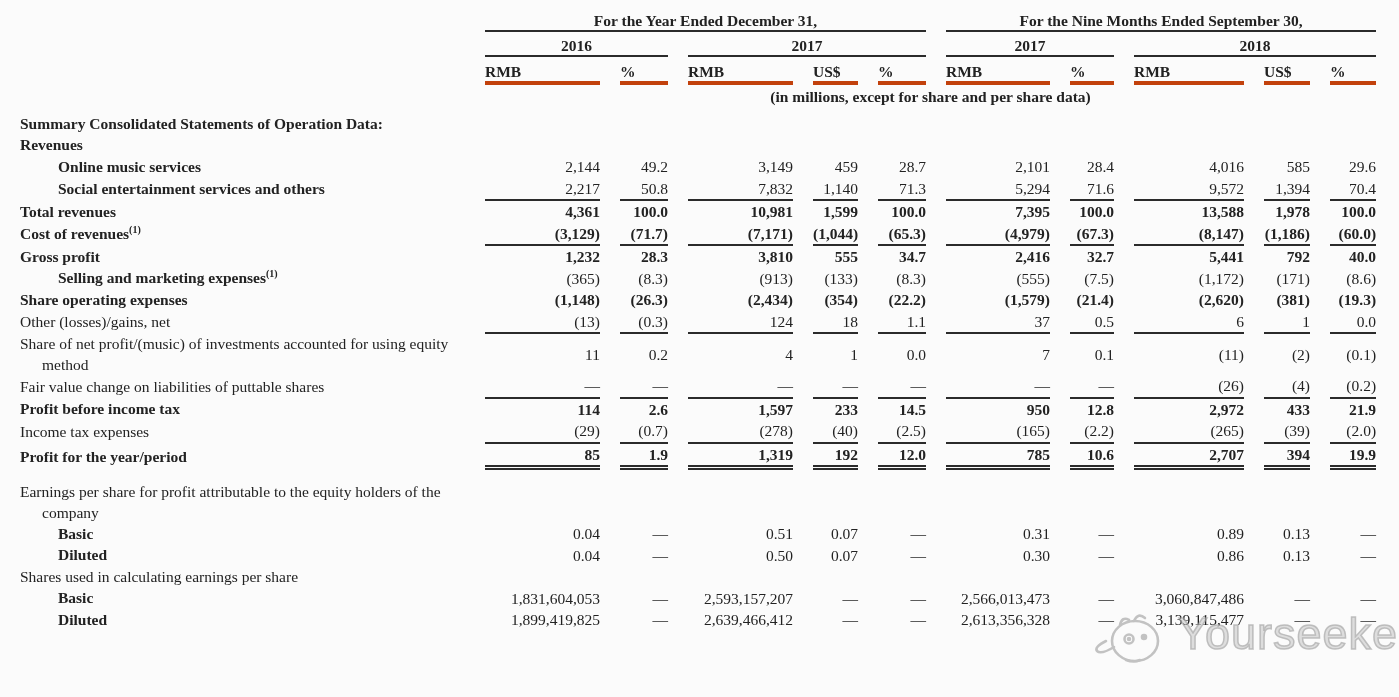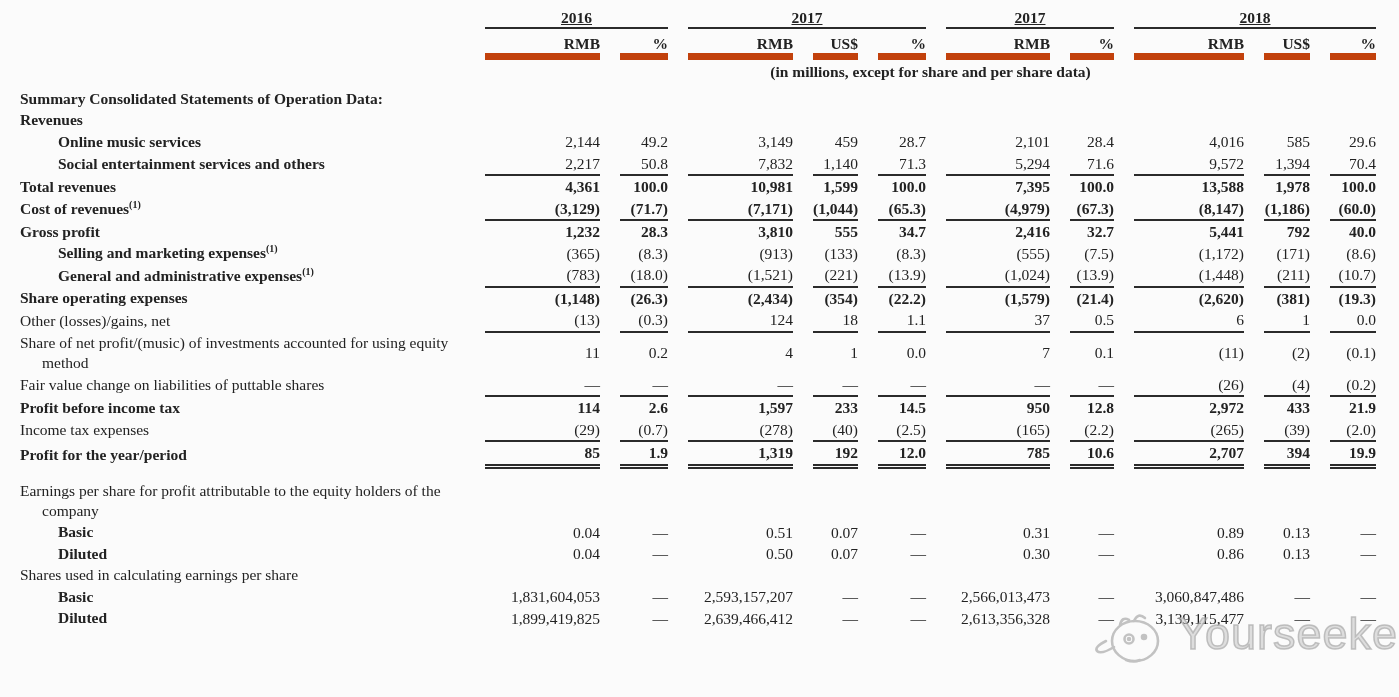--- a/index.html
+++ b/index.html
@@ -18,22 +18,22 @@
   col.c-label{width:445px;}
   col.c-rmb1{width:115px;} col.c-pct1{width:48px;}
   col.c-rmb2{width:105px;} col.c-usd2{width:45px;} col.c-pct2{width:48px;}
   col.c-rmb3{width:104px;} col.c-pct3{width:44px;}
   col.c-rmb4{width:110px;} col.c-usd4{width:46px;} col.c-pct4{width:46px;}
   th{font-weight:bold;padding:0;vertical-align:bottom;}
   thead th.grp{
     text-align:center;border-bottom:2px solid #2b2b2b;
     height:26px;white-space:nowrap;
   }
-  thead th.yr{text-align:center;border-bottom:2px solid #2b2b2b;height:23px;text-decoration:underline;}
-  thead th.unit{text-align:right;border-bottom:7px solid #c2410c;height:24px;}
+  thead th.yr{text-align:center;border-bottom:2px solid #2b2b2b;height:23px;}
+  thead th.unit{text-align:left;border-bottom:4px solid #c2410c;height:24px;}
   thead td.note{
     text-align:center;font-weight:bold;height:22px;padding-bottom:5px;
     vertical-align:middle;
   }
   tbody td{padding:0;height:21.5px;line-height:21.5px;vertical-align:middle;}
   td.label{text-align:left;white-space:normal;line-height:20.5px;}
   td.label.ind{padding-left:38px;font-weight:bold;}
   td.label.hang{padding-left:22px;text-indent:-22px;}
   td.num{text-align:right;white-space:nowrap;}
   .b{font-weight:bold;}
@@ -66,20 +66,25 @@
       <col class="c-rmb2">
         <col class="c-usd2">
         <col class="c-pct2">
       <col class="c-rmb3">
         <col class="c-pct3">
       <col class="c-rmb4">
         <col class="c-usd4">
         <col class="c-pct4">
     </colgroup>
     <thead>
+      <tr>
+        <th></th>
+        <th class="grp" colspan="5">For the Year Ended December 31,</th>
+        <th class="grp" colspan="5">For the Nine Months Ended September 30,</th>
+      </tr>
       <tr>
         <th></th>
         <th class="yr" colspan="2">2016</th>
         <th class="yr" colspan="3">2017</th>
         <th class="yr" colspan="2">2017</th>
         <th class="yr" colspan="3">2018</th>
       </tr>
       <tr>
         <th></th>
         <th class="unit">RMB</th>
@@ -197,33 +202,20 @@
           <td class="num">(913)</td>
           <td class="num">(133)</td>
           <td class="num">(8.3)</td>
           <td class="num">(555)</td>
           <td class="num">(7.5)</td>
           <td class="num">(1,172)</td>
           <td class="num">(171)</td>
           <td class="num">(8.6)</td>
         </tr>
         <tr>
-          <td class="label ind">General and administrative expenses<sup>(1)</sup></td>
-          <td class="num ru">(783)</td>
-          <td class="num ru">(18.0)</td>
-          <td class="num ru">(1,521)</td>
-          <td class="num ru">(221)</td>
-          <td class="num ru">(13.9)</td>
-          <td class="num ru">(1,024)</td>
-          <td class="num ru">(13.9)</td>
-          <td class="num ru">(1,448)</td>
-          <td class="num ru">(211)</td>
-          <td class="num ru">(10.7)</td>
-        </tr>
-        <tr>
           <td class="label b">Share operating expenses</td>
           <td class="num b">(1,148)</td>
           <td class="num b">(26.3)</td>
           <td class="num b">(2,434)</td>
           <td class="num b">(354)</td>
           <td class="num b">(22.2)</td>
           <td class="num b">(1,579)</td>
           <td class="num b">(21.4)</td>
           <td class="num b">(2,620)</td>
           <td class="num b">(381)</td>

